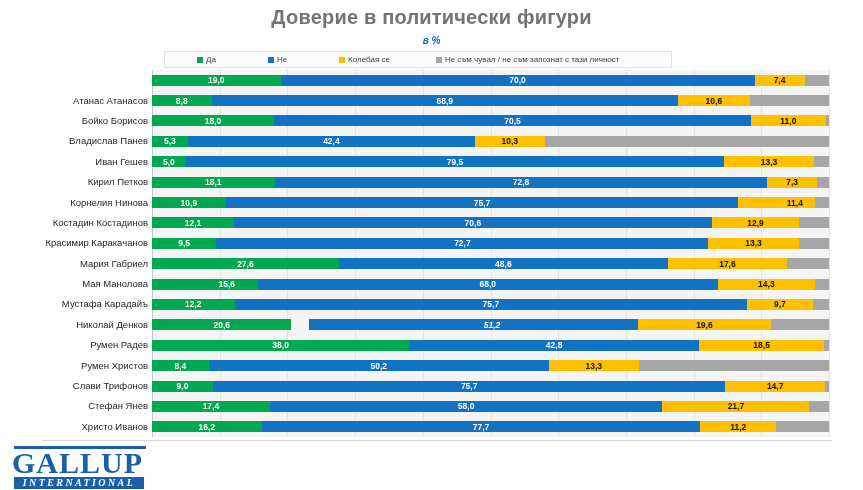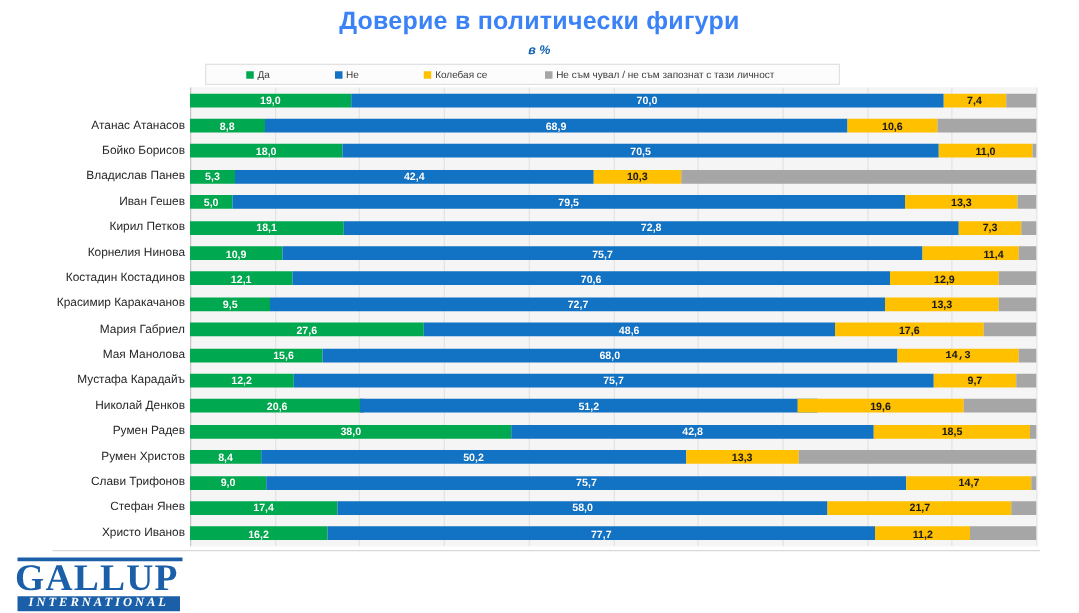--- a/index.html
+++ b/index.html
@@ -13,21 +13,21 @@
   }
   #chart-root{
     position:absolute;left:0;top:0;width:863px;height:490px;
     background:#ffffff;
   }
   
   .title{
     position:absolute;left:0;top:6px;width:863px;
     text-align:center;
     font-size:20px;font-weight:bold;
-    color:#3b82f6;
+    color:#737373;
     letter-spacing:.2px;
     white-space:nowrap;
   }
   .subtitle{
     position:absolute;left:0;top:35px;width:863px;
     text-align:center;
     font-size:10px;font-style:italic;font-weight:bold;
     color:#1463B0;
   }
   
@@ -305,42 +305,42 @@
         </div>
         <div class="seg seg-unk" title="Мария Габриел — Не съм чувал / не съм запознат с тази личност: 6.2" style="left: 635.026px; width: 41.974px; background: rgb(166, 166, 166);"></div>
       </div>
       <div class="row" style="top: 208.583px; height: 11px;">
         <div class="seg seg-yes" title="Мая Манолова — Да: 15.6" style="left: 0px; width: 105.612px; background: rgb(0, 169, 79); padding-left: 44px;">
           <span>15,6</span>
         </div>
         <div class="seg seg-no" title="Мая Манолова — Не: 68" style="left: 105.612px; width: 460.36px; background: rgb(18, 114, 196);">
           <span>68,0</span>
         </div>
-        <div class="seg seg-hes" title="Мая Манолова — Колебая се: 14.3" style="left: 565.972px; width: 96.811px; background: rgb(255, 192, 0); font-family: Liberation Mono, monospace;">
+        <div class="seg seg-hes" title="Мая Манолова — Колебая се: 14.3" style="left: 565.972px; width: 96.811px; background: rgb(255, 192, 0);">
           <span>14,3</span>
         </div>
         <div class="seg seg-unk" title="Мая Манолова — Не съм чувал / не съм запознат с тази личност: 2.1" style="left: 662.783px; width: 14.217px; background: rgb(166, 166, 166);"></div>
       </div>
       <div class="row" style="top: 228.972px; height: 11px;">
         <div class="seg seg-yes" title="Мустафа Карадайъ — Да: 12.2" style="left: 0px; width: 82.594px; background: rgb(0, 169, 79);">
           <span>12,2</span>
         </div>
         <div class="seg seg-no" title="Мустафа Карадайъ — Не: 75.7" style="left: 82.594px; width: 512.489px; background: rgb(18, 114, 196);">
           <span>75,7</span>
         </div>
         <div class="seg seg-hes" title="Мустафа Карадайъ — Колебая се: 9.7" style="left: 595.083px; width: 65.669px; background: rgb(255, 192, 0);">
           <span>9,7</span>
         </div>
         <div class="seg seg-unk" title="Мустафа Карадайъ — Не съм чувал / не съм запознат с тази личност: 2.4" style="left: 660.752px; width: 16.248px; background: rgb(166, 166, 166);"></div>
       </div>
       <div class="row" style="top: 249.361px; height: 11px;">
         <div class="seg seg-yes" title="Николай Денков — Да: 20.6" style="left: 0px; width: 139.462px; background: rgb(0, 169, 79);">
           <span>20,6</span>
         </div>
-        <div class="seg seg-no" title="Николай Денков — Не: 51.2" style="left: 136px; width: 366px; background: rgb(18, 114, 196);">
+        <div class="seg seg-no" title="Николай Денков — Не: 51.2" style="left: 157px; width: 366px; background: rgb(18, 114, 196); font-style: italic;">
           <span>51,2</span>
         </div>
         <div class="seg seg-hes" title="Николай Денков — Колебая се: 19.6" style="left: 486.086px; width: 132.692px; background: rgb(255, 192, 0);">
           <span>19,6</span>
         </div>
         <div class="seg seg-unk" title="Николай Денков — Не съм чувал / не съм запознат с тази личност: 8.6" style="left: 618.778px; width: 58.222px; background: rgb(166, 166, 166);"></div>
       </div>
       <div class="row" style="top: 269.75px; height: 11px;">
         <div class="seg seg-yes" title="Румен Радев — Да: 38" style="left: 0px; width: 257.26px; background: rgb(0, 169, 79);">
           <span>38,0</span>

